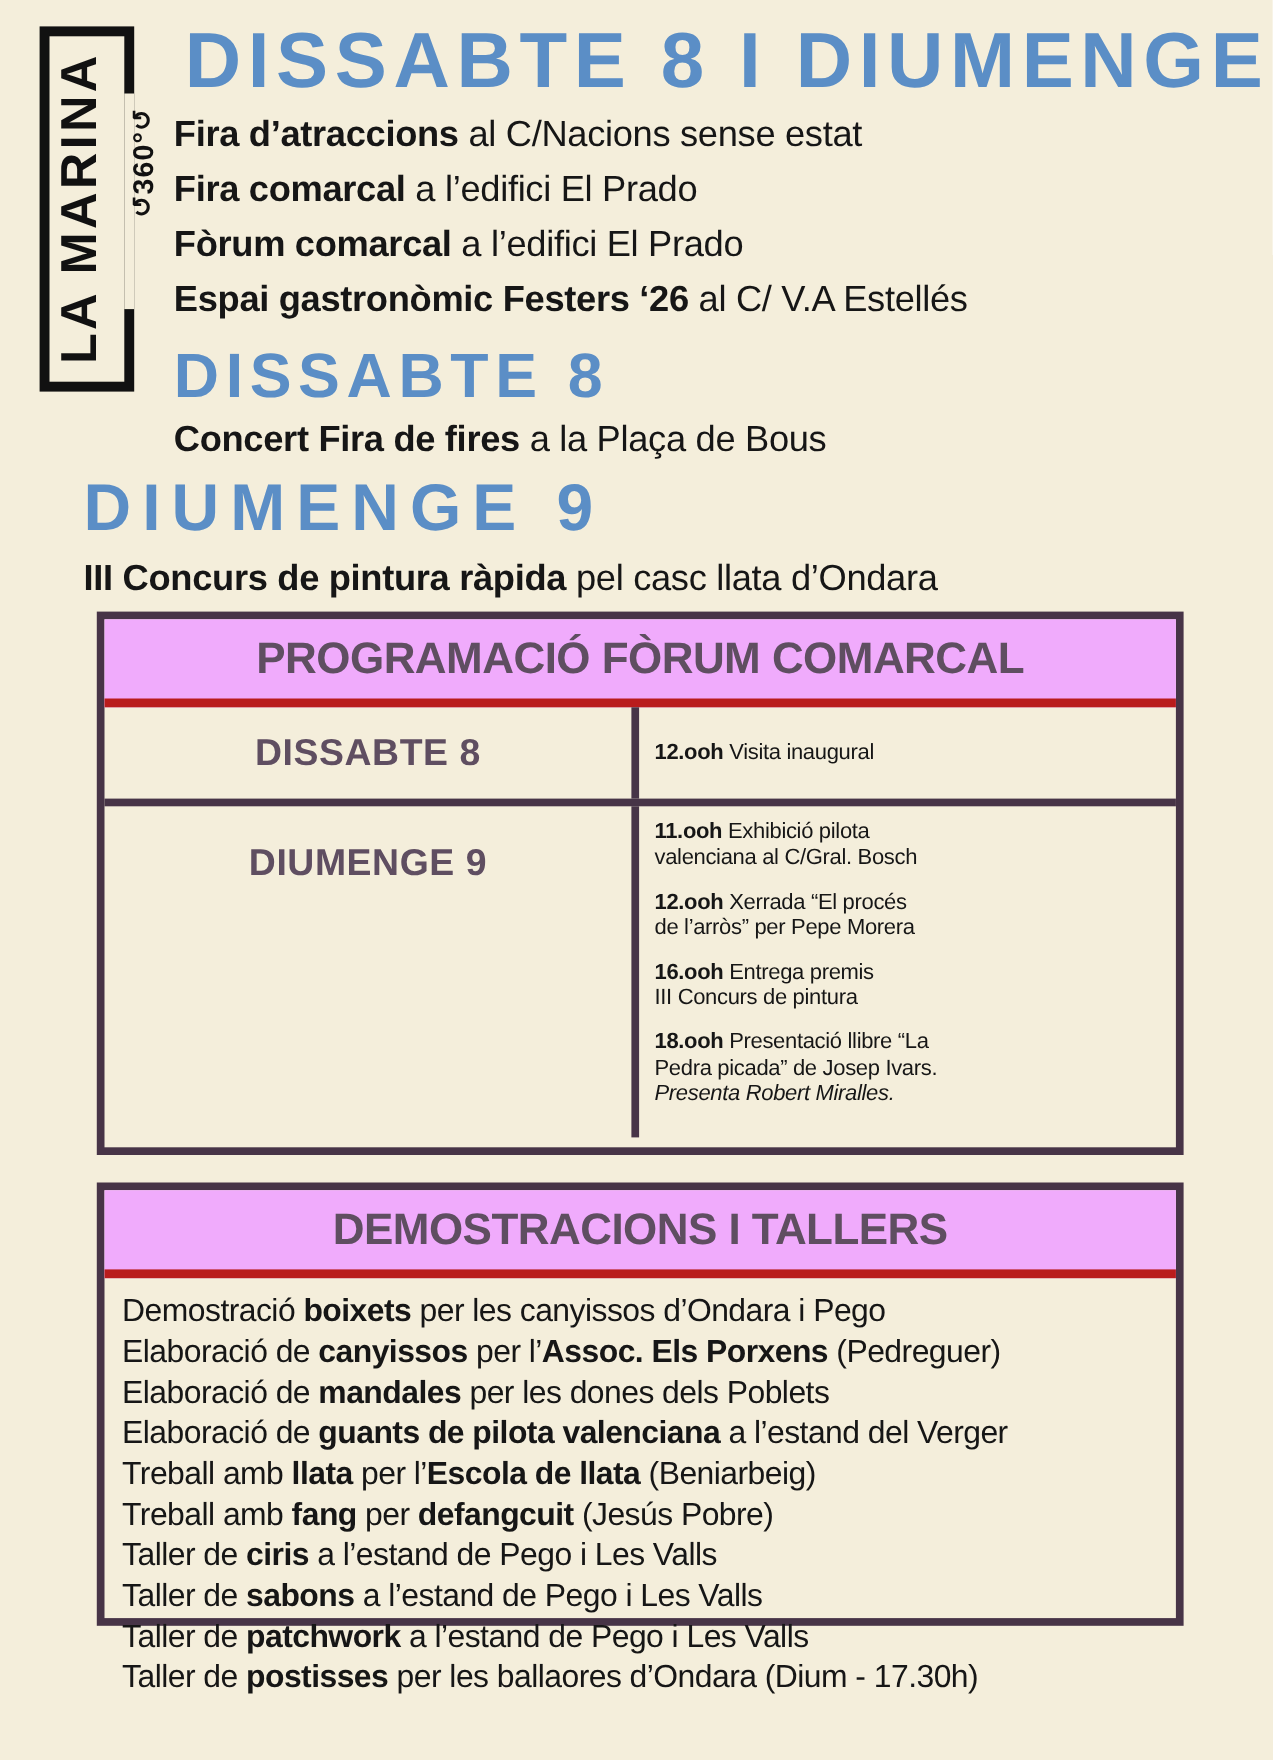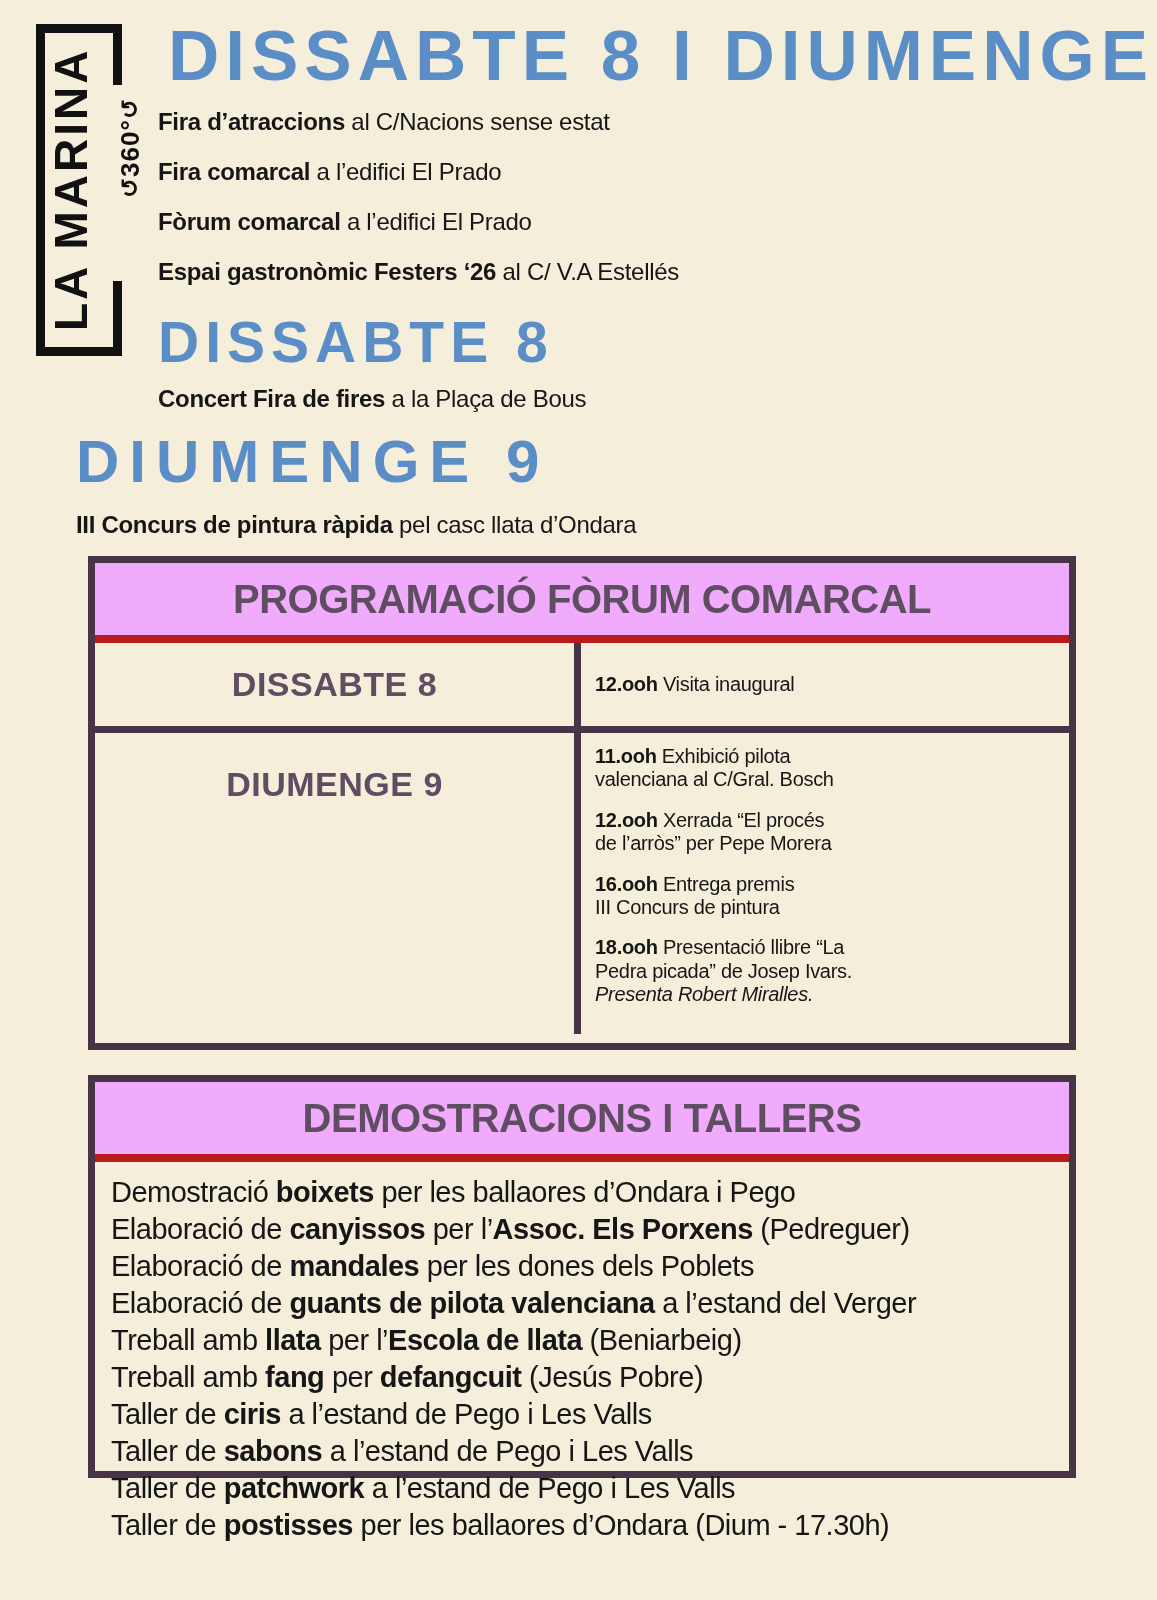--- a/index.html
+++ b/index.html
@@ -26,21 +26,21 @@
     font-weight:bold;font-size:26px;color:#111;line-height:1;letter-spacing:1px;
     text-align:center;white-space:nowrap;
   }
   .logo-badge .arrow{font-size:24px;}
   
   .h-blue{position:absolute;margin:0;color:#5b8ec6;font-weight:bold;line-height:1;white-space:nowrap;}
   .h1{left:168px;top:20px;font-size:71px;letter-spacing:6px;}
   .h2-sat{left:158px;top:314px;font-size:57px;letter-spacing:6px;}
   .h2-sun{left:76px;top:432px;font-size:60px;letter-spacing:10px;}
   
-  .events{position:absolute;font-size:24px;line-height:50px;white-space:nowrap;letter-spacing:-0.3px;}
+  .events{position:absolute;font-size:33px;line-height:50px;white-space:nowrap;letter-spacing:-0.3px;}
   .ev-weekend{left:158px;top:97px;}
   .ev-sat{left:158px;top:374px;}
   .ev-sun{left:76px;top:500px;}
   .events b{font-weight:bold;}
   
   .box{position:absolute;left:88px;width:988px;border:7px solid #473447;box-sizing:border-box;background:#f4eedb;}
   .box-title{
     background:#f0abfc;color:#5f4e61;font-weight:bold;font-size:40px;letter-spacing:-0.5px;
     height:72px;line-height:72px;text-align:center;border-bottom:8px solid #b91c1c;white-space:nowrap;
   }
@@ -114,21 +114,21 @@
           <div class="entry"><b>18.ooh</b><span> Presentació llibre “La
 Pedra picada” de Josep Ivars.
 </span><i>Presenta Robert Miralles.</i></div>
         </div>
     </div>
   </section>
 
   <section class="box workshops">
     <div class="box-title">DEMOSTRACIONS I TALLERS</div>
     <div class="wlist">
-        <div class="wline"><span>Demostració </span><b>boixets</b><span> per les ballaores d’Ondara i Pego</span></div>
+        <div class="wline"><span>Demostració </span><b>boixets</b><span> per les canyissos d’Ondara i Pego</span></div>
         <div class="wline"><span>Elaboració de </span><b>canyissos</b><span> per l’</span><b>Assoc. Els Porxens</b><span> (Pedreguer)</span></div>
         <div class="wline"><span>Elaboració de </span><b>mandales</b><span> per les dones dels Poblets</span></div>
         <div class="wline"><span>Elaboració de </span><b>guants de pilota valenciana</b><span> a l’estand del Verger</span></div>
         <div class="wline"><span>Treball amb </span><b>llata</b><span> per l’</span><b>Escola de llata</b><span> (Beniarbeig)</span></div>
         <div class="wline"><span>Treball amb </span><b>fang</b><span> per </span><b>defangcuit</b><span> (Jesús Pobre)</span></div>
         <div class="wline"><span>Taller de </span><b>ciris</b><span> a l’estand de Pego i Les Valls</span></div>
         <div class="wline"><span>Taller de </span><b>sabons</b><span> a l’estand de Pego i Les Valls</span></div>
         <div class="wline"><span>Taller de </span><b>patchwork</b><span> a l’estand de Pego i Les Valls</span></div>
         <div class="wline"><span>Taller de </span><b>postisses</b><span> per les ballaores d’Ondara (Dium - 17.30h)</span></div>
       </div>

